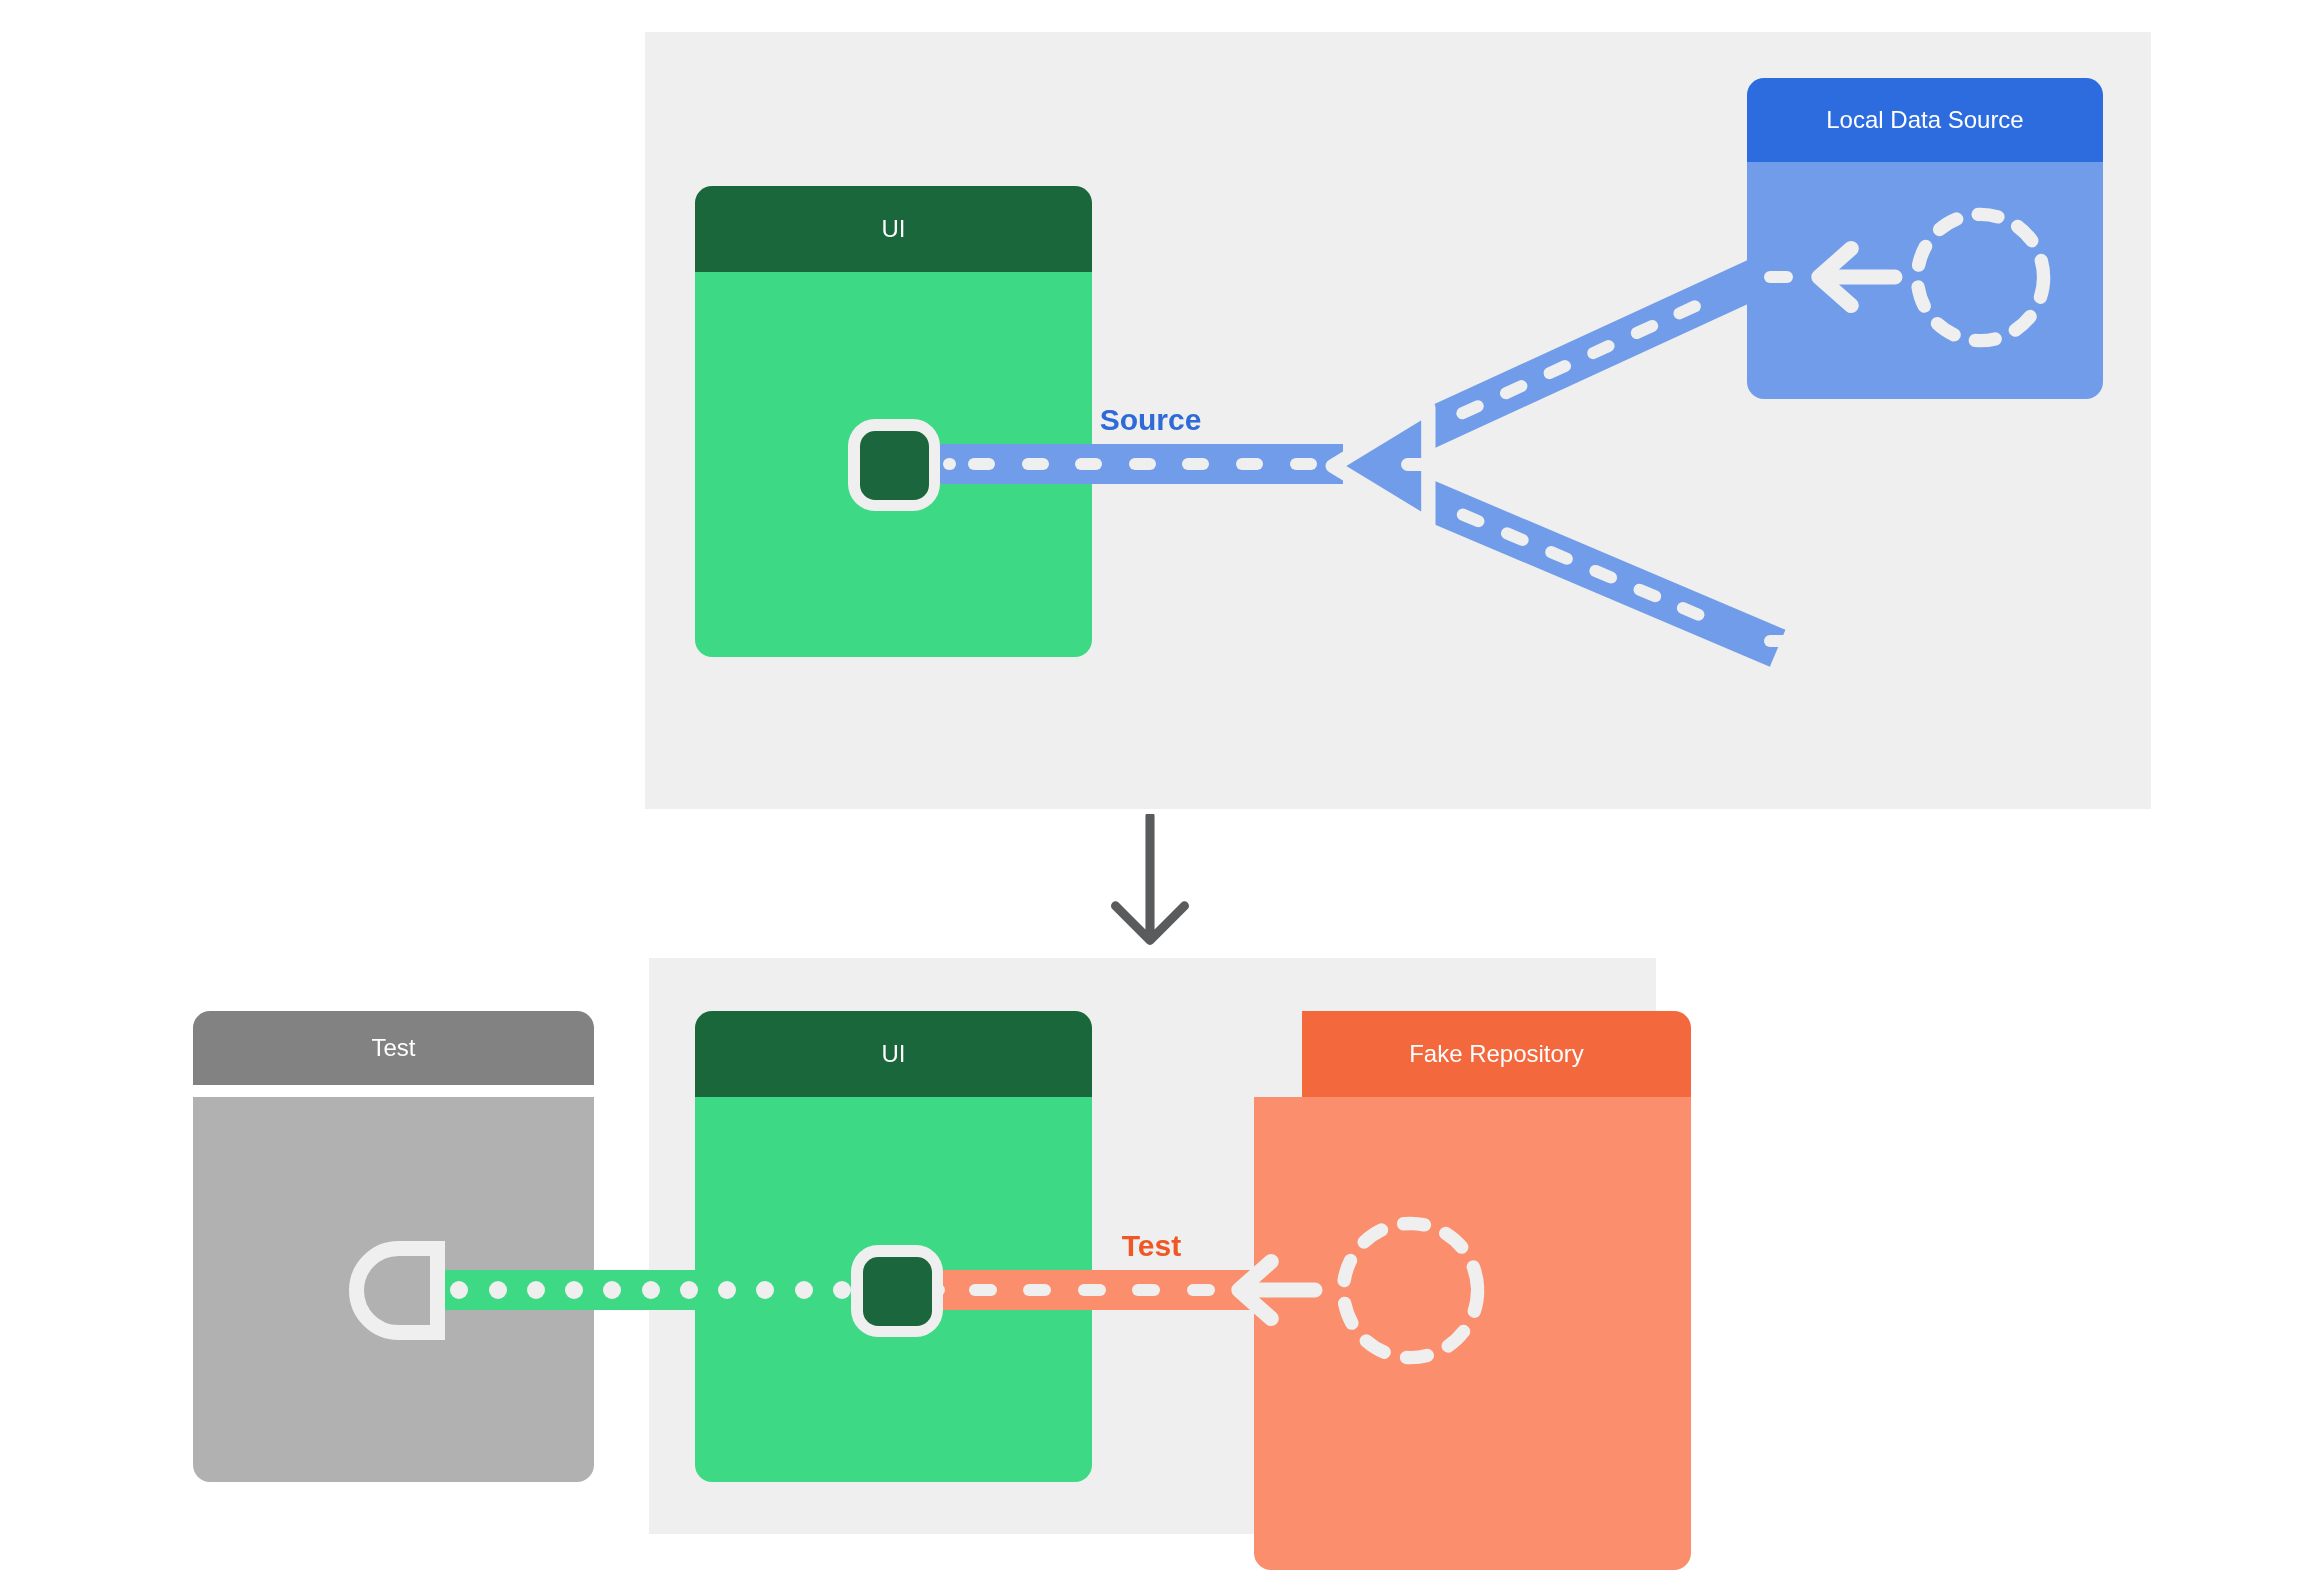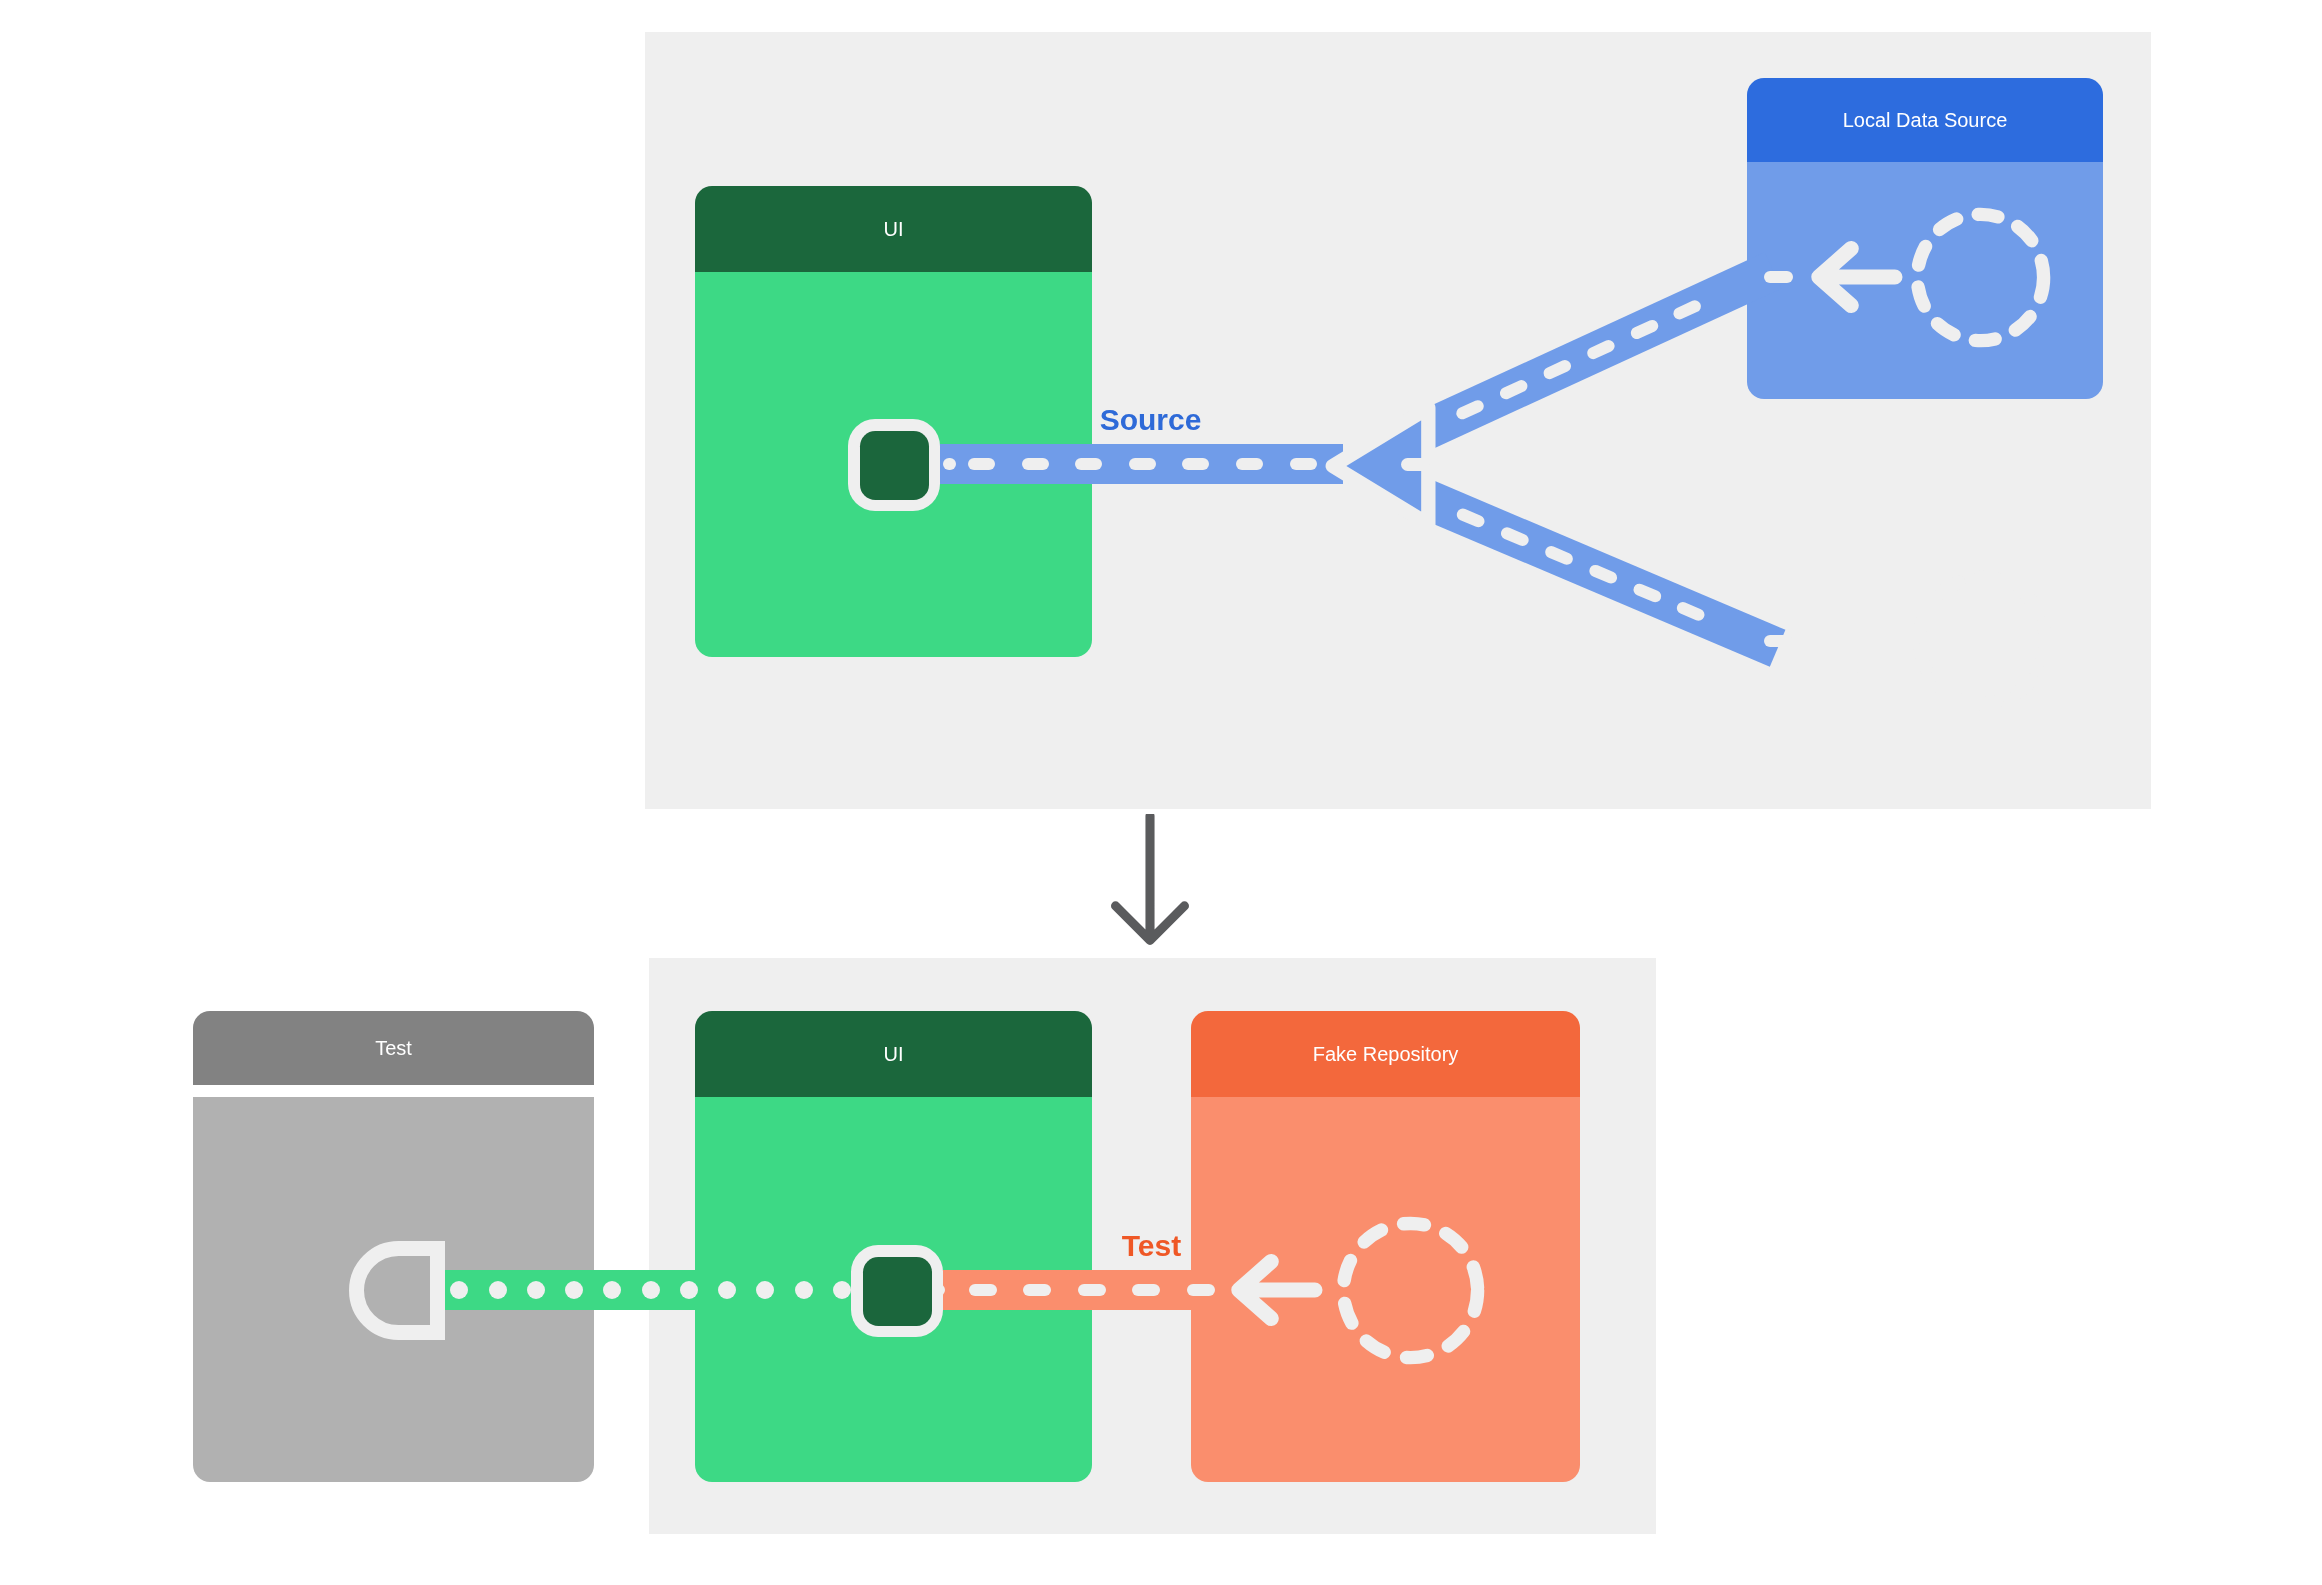--- a/index.html
+++ b/index.html
@@ -4,30 +4,30 @@
 <style>
   html,body{margin:0;padding:0;background:#ffffff;}
   .stage{position:relative;width:2323px;height:1586px;background:#ffffff;overflow:hidden;
          font-family:"Liberation Sans", sans-serif;}
   .panel{position:absolute;background:#efefef;}
   #top-panel{left:645px;top:32px;width:1506px;height:777px;}
   #bottom-panel{left:649px;top:958px;width:1007px;height:576px;}
 
   .box{position:absolute;border-radius:17px;overflow:hidden;z-index:1;}
   .box .hd{display:flex;align-items:center;justify-content:center;
-           color:#ffffff;font-size:20px;line-height:1.2;text-align:center;}
+           color:#ffffff;font-size:24px;line-height:1.2;text-align:center;}
   .box .bd{position:absolute;left:0;right:0;bottom:0;}
 
   #box-ui-top   {left:695px;top:186px;width:397px;height:471px;}
   #box-repo     {left:1211px;top:186px;width:390px;height:471px;}
   #box-local    {left:1747px;top:78px;width:356px;height:321px;}
   #box-remote   {left:1747px;top:442px;width:356px;height:318px;}
   #box-test     {left:193px;top:1011px;width:401px;height:471px;}
   #box-ui-bot   {left:695px;top:1011px;width:397px;height:471px;}
-  #box-fake     {left:1191px;top:1011px;width:389px;height:471px;}
+  #box-fake     {left:1254px;top:1011px;width:389px;height:559px;padding-left:48px;}
 
   .hd-green{background:#1b673c;height:86px;}
   .hd-blue{background:#2d6cde;height:86px;}
   .hd-blue-sm{background:#2d6cde;height:84px;}
   .hd-blue-2l{background:#2d6cde;height:92px;padding:0 44px;}
   .hd-gray{background:#828282;height:74px;}
   .hd-orange{background:#f3683c;height:86px;}
   .bd-green{background:#3dd985;top:86px;}
   .bd-blue{background:#709ce9;top:86px;}
   .bd-blue-sm{background:#709ce9;top:84px;}

